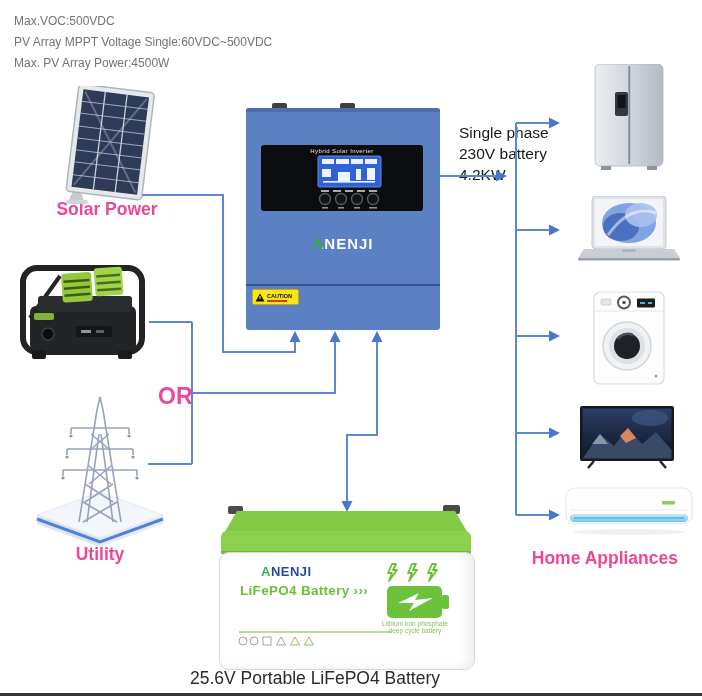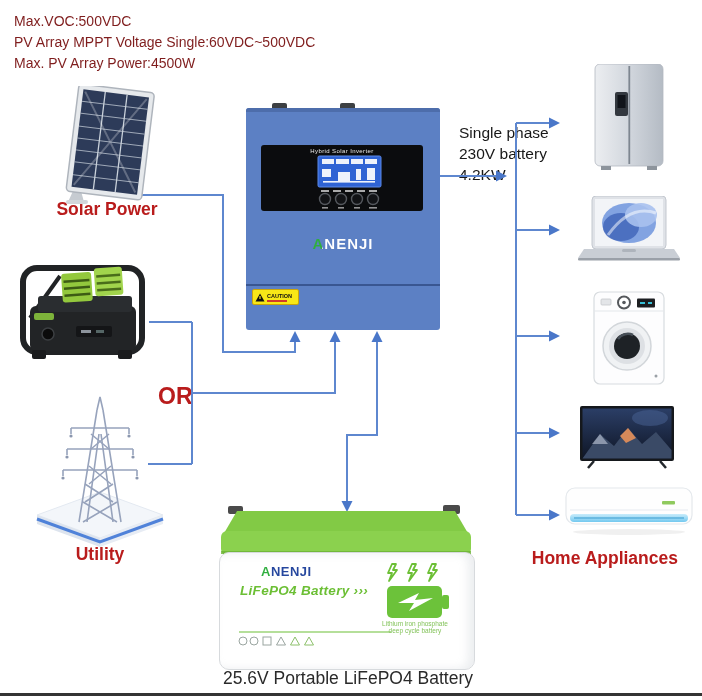--- a/index.html
+++ b/index.html
@@ -4,24 +4,24 @@
 <style>
   html,body{margin:0;padding:0;background:#fff;}
   .canvas{position:relative;width:702px;height:700px;background:#fff;overflow:hidden;
           font-family:"Liberation Sans",sans-serif;color:#1c1c1c;}
   .abs{position:absolute;}
   
   .connectors{position:absolute;left:0;top:0;z-index:1;pointer-events:none;}
   .connectors path{stroke:var(--connector-blue,#5e87cf);stroke-width:2;fill:none;}
   .connectors polygon{fill:var(--arrow-blue,#4a77c9);stroke:none;}
   
-  .specs{left:14px;top:11px;font-size:14px;line-height:21px;color:#7f1d1d;}
+  .specs{left:14px;top:11px;font-size:12px;line-height:21px;color:#737373;}
   .output{left:459px;top:77px;font-size:15.5px;line-height:21px;color:#181818;margin-top:45px;}
-  .lbl{font-weight:bold;font-size:17.5px;color:#b91c1c;text-align:center;}
-  .sub{font-size:17.5px;color:#2a2a2a;text-align:center;}
+  .lbl{font-weight:bold;font-size:17.5px;color:#ec4899;text-align:center;}
+  .sub{font-size:17.5px;color:#2a2a2a;}
   
   .inverter{left:246px;top:108px;width:194px;height:222px;background:var(--inverter-blue,#5c80c4);
             border-radius:3px;z-index:2;}
   .inv-top{left:0;top:0;width:194px;height:4px;background:#4d6dab;border-radius:3px 3px 0 0;}
   .inv-tab{width:15px;height:6px;background:#3d4043;border-radius:2px 2px 0 0;top:-5px;}
   .inv-panel{left:15px;top:37px;width:162px;height:66px;background:#0b0c0e;border-radius:3px;}
   .inv-title{left:0;top:3px;width:162px;text-align:center;font-size:6px;letter-spacing:.4px;color:#e9e9e9;}
   .inv-brand{left:0;top:127px;width:194px;text-align:center;}
   .brand-grad{font-size:15px;font-weight:bold;letter-spacing:1px;
       background:linear-gradient(90deg,var(--brand-green,#2fae3e) 0 10px,#ffffff 10px);
@@ -31,21 +31,21 @@
            border-radius:2px;display:flex;align-items:center;gap:2px;padding-left:2px;box-sizing:border-box;}
   .caution-txt{font-size:5.5px;font-weight:bold;color:#111;line-height:6px;}
   .caution-red{width:20px;height:2px;background:#d23a2a;margin-top:1px;}
   
   .battery{left:215px;top:505px;width:262px;height:168px;z-index:2;}
   .bat-body{left:4px;top:47px;width:254px;height:116px;background:#fff;border:1px solid #d7dadd;
             border-radius:10px;box-shadow:inset -6px 0 10px rgba(150,160,170,.18);}
   .bat-brand{left:46px;top:59px;font-size:13px;font-weight:bold;letter-spacing:.5px;}
   .bat-brand-grad{background:linear-gradient(90deg,var(--brand-green,#2fae3e) 0 9px,var(--brand-navy,#26479e) 9px);
       -webkit-background-clip:text;background-clip:text;color:transparent;}
-  .bat-type{left:25px;top:78px;font-size:13.5px;font-weight:bold;color:var(--text-green,#6cbf35);letter-spacing:.3px;font-style:italic;}
+  .bat-type{left:25px;top:78px;font-size:13.5px;font-weight:bold;color:var(--text-green,#6cbf35);letter-spacing:.3px;}
   .bat-cap{left:23px;top:92px;font-size:27px;font-weight:bold;color:var(--text-green,#6cbf35);}
   .bat-micro{left:24px;top:126px;width:152px;height:2px;background:var(--text-green,#6cbf35);opacity:.5;}
   .bat-note{left:163px;top:115px;width:74px;font-size:6.5px;line-height:7px;color:#84c35b;text-align:center;}
   
   .fig{z-index:2;}
   .bottom-line{left:0;top:693px;width:702px;height:3px;background:#343434;}
 </style>
 </head>
 <body>
 

